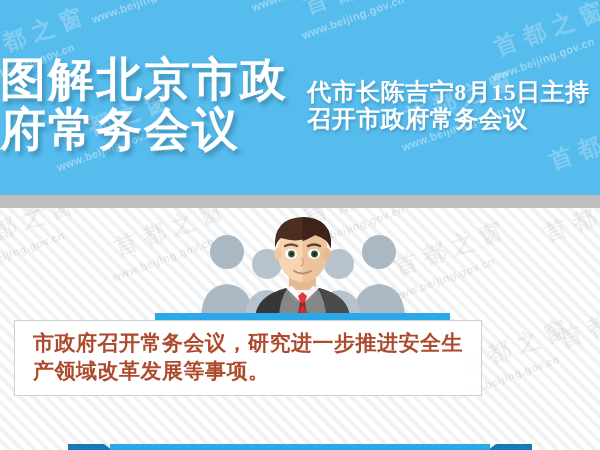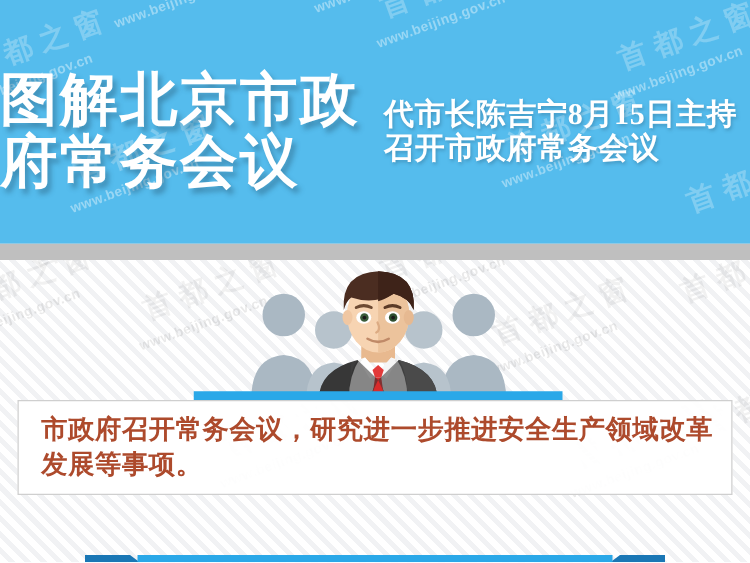--- a/index.html
+++ b/index.html
@@ -135,21 +135,21 @@
     height: 7px;
     background: #2aa8e8;
     z-index: 5;
   }
 
   
   #statement-box {
     position: absolute;
     left: 14px;
     top: 112px;
-    width: 572px;
+    width: 468px;
     height: 76px;
     box-sizing: border-box;
     background: rgba(255,255,255,0.94);
     border: 1px solid #cfcfcf;
     z-index: 6;
     padding: 9px 12px 0 18px;
   }
   #statement-text {
     font-family: "DejaVu Sans", "Liberation Sans", sans-serif;
     font-size: 21px;

